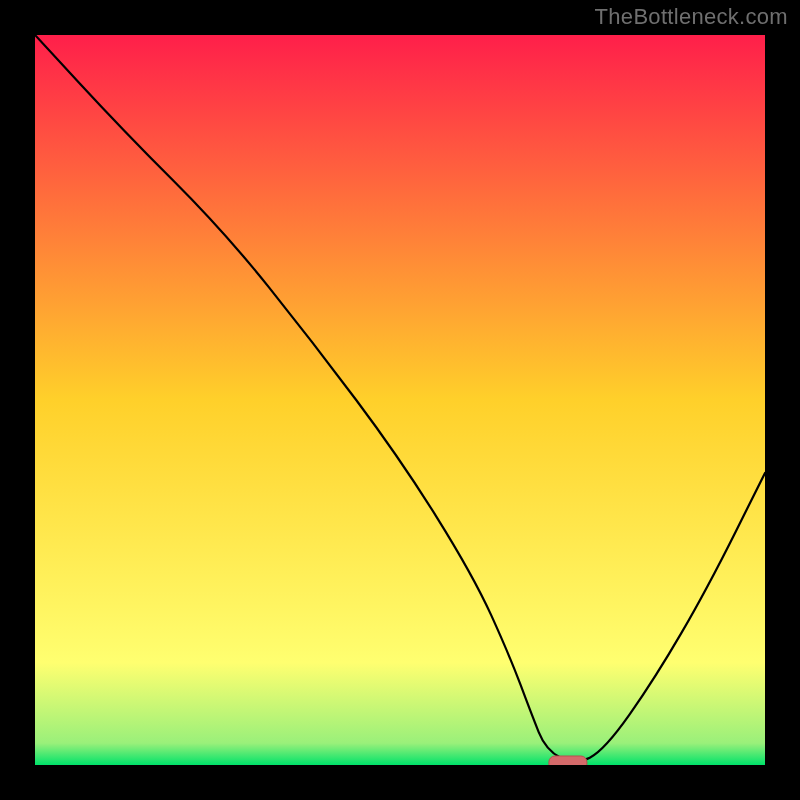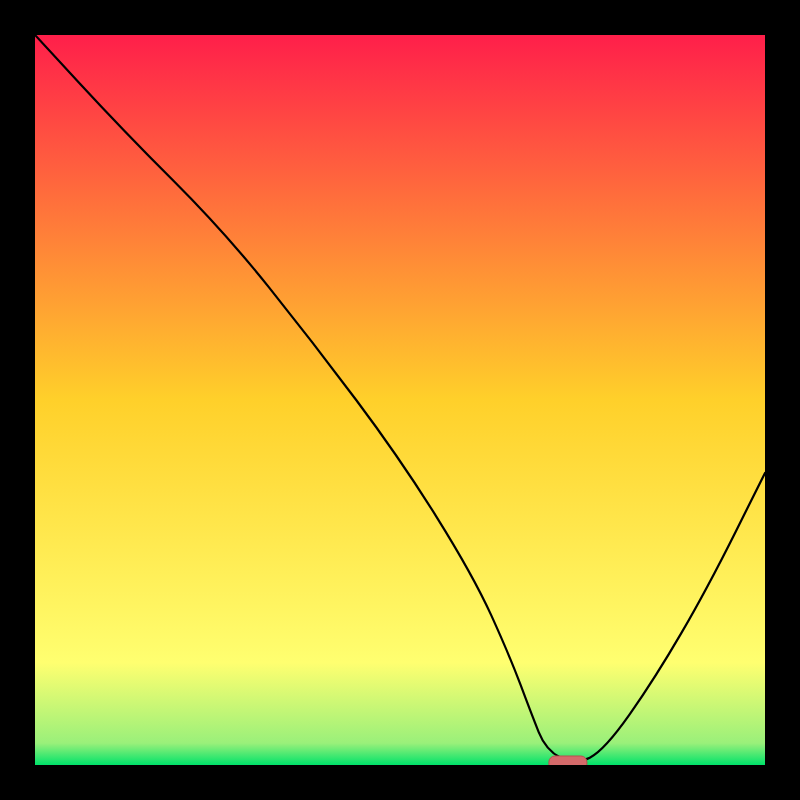--- a/index.html
+++ b/index.html
@@ -33,20 +33,21 @@
     top: 35px;
     width: 730px;
     height: 730px;
   }
   svg { display: block; }
 </style>
 </head>
 <body>
 
 <div class="outer">
+  <div class="watermark">TheBottleneck.com</div>
 
   <div class="plot">
     <svg id="chart-svg" viewBox="0 0 730 730" width="730" height="730">
       <defs>
         <linearGradient id="bgGrad" x1="0" y1="0" x2="0" y2="1">
           <stop id="g0" offset="0%" stop-color="#ff1f4a"></stop>
           <stop id="g1" offset="50%" stop-color="#ffd02a"></stop>
           <stop id="g2" offset="86%" stop-color="#ffff70"></stop>
           <stop id="g3" offset="97%" stop-color="#9af07a"></stop>
           <stop id="g4" offset="100%" stop-color="#00e26a"></stop>

